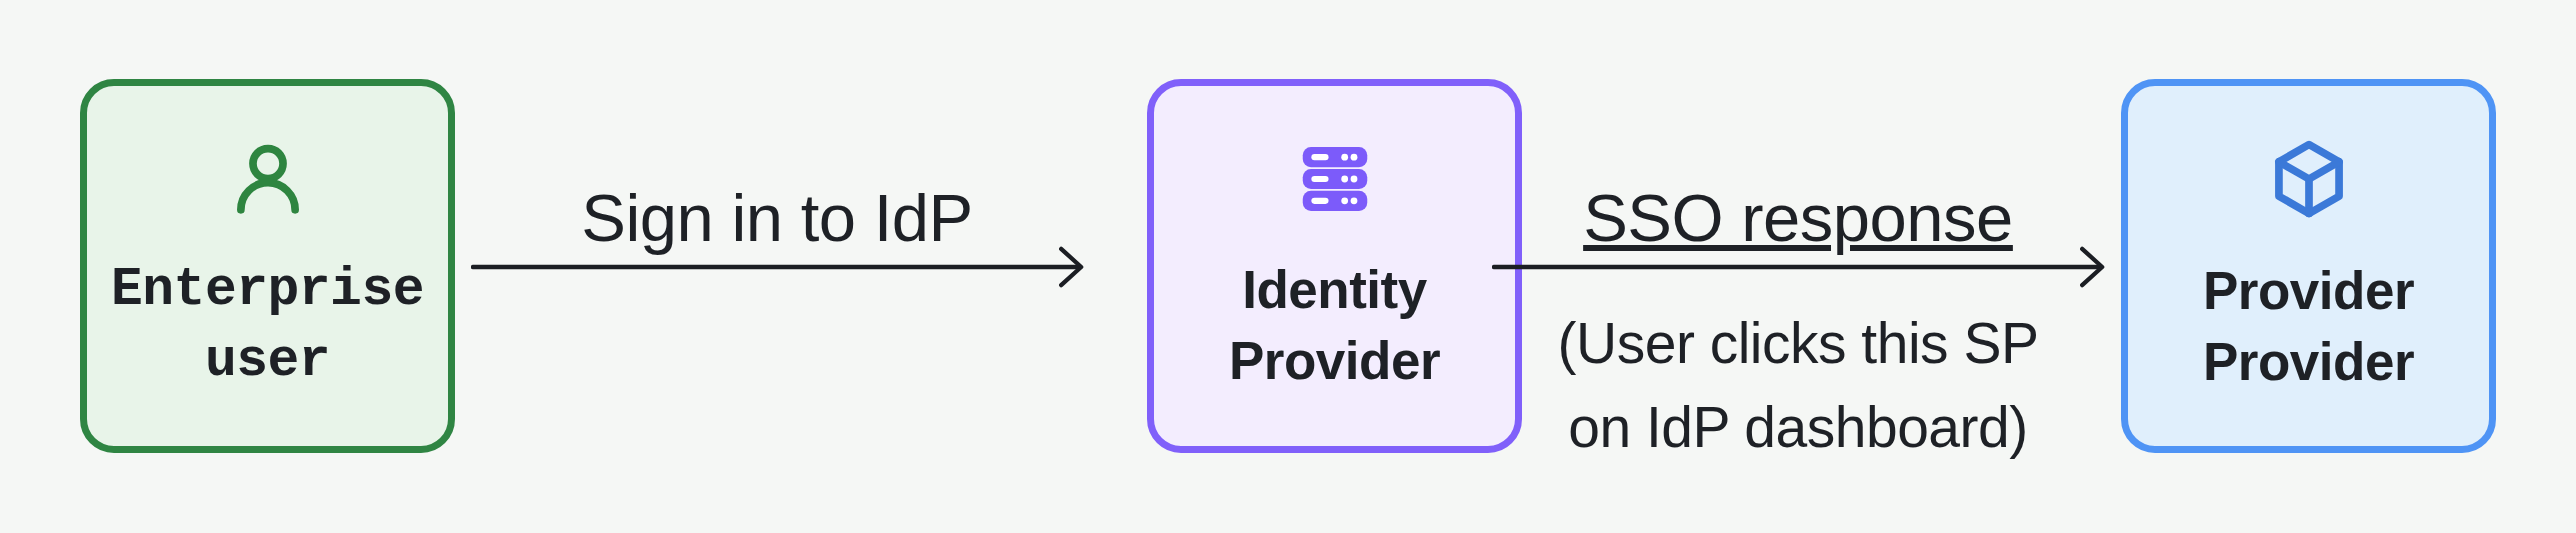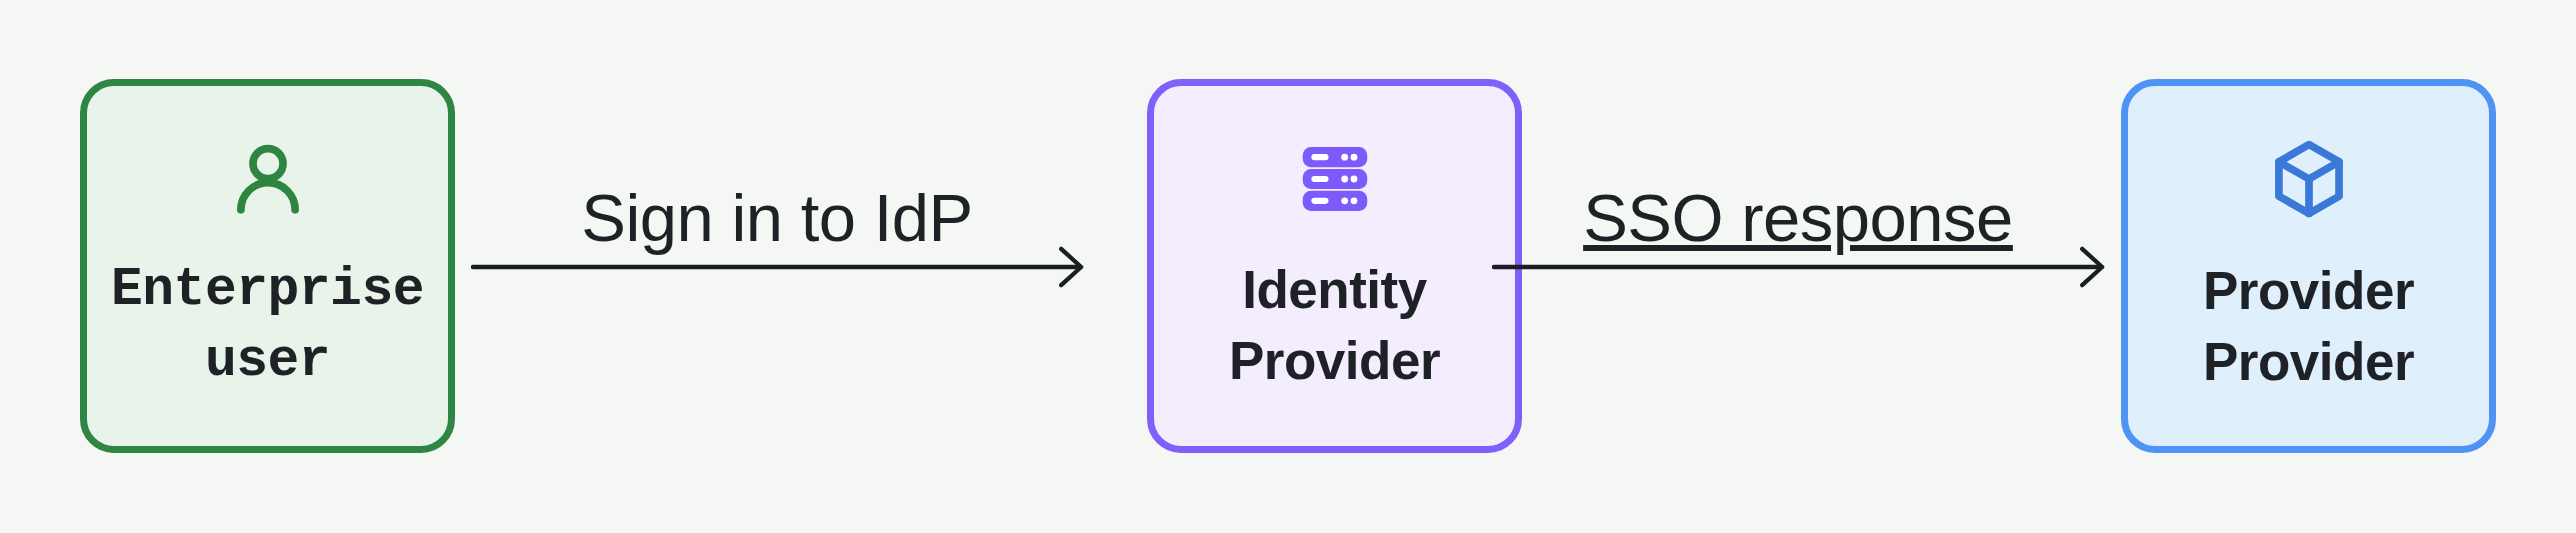--- a/index.html
+++ b/index.html
@@ -129,20 +129,24 @@
     </div>
   </div>
 
   <div class="edge-arrow e2">
     <svg width="614" height="44" viewBox="0 0 644 46" fill="none" stroke="currentColor" stroke-width="4.5" stroke-linecap="round" stroke-linejoin="round">
       <line x1="2" y1="23" x2="638" y2="23"></line>
       <polyline points="619,4 640,23 619,42"></polyline>
     </svg>
   </div>
   <div class="edge-label-top e2">SSO response</div>
+  <div class="edge-label-bottom">
+    <div>(User clicks this SP</div>
+    <div>on IdP dashboard)</div>
+  </div>
 
   <div class="node node-sp">
     <svg class="node-icon cube" width="88" height="88" viewBox="0 0 24 24" fill="none" stroke="currentColor" stroke-width="2.1" stroke-linecap="round" stroke-linejoin="round">
       <path d="M12 2.6 L20.2 7.3 V16.7 L12 21.4 L3.8 16.7 V7.3 Z"></path>
       <path d="M3.8 7.3 L12 12 L20.2 7.3"></path>
       <path d="M12 12 V21.4"></path>
     </svg>
     <div class="node-label">
       <div>Provider</div>
       <div>Provider</div>

